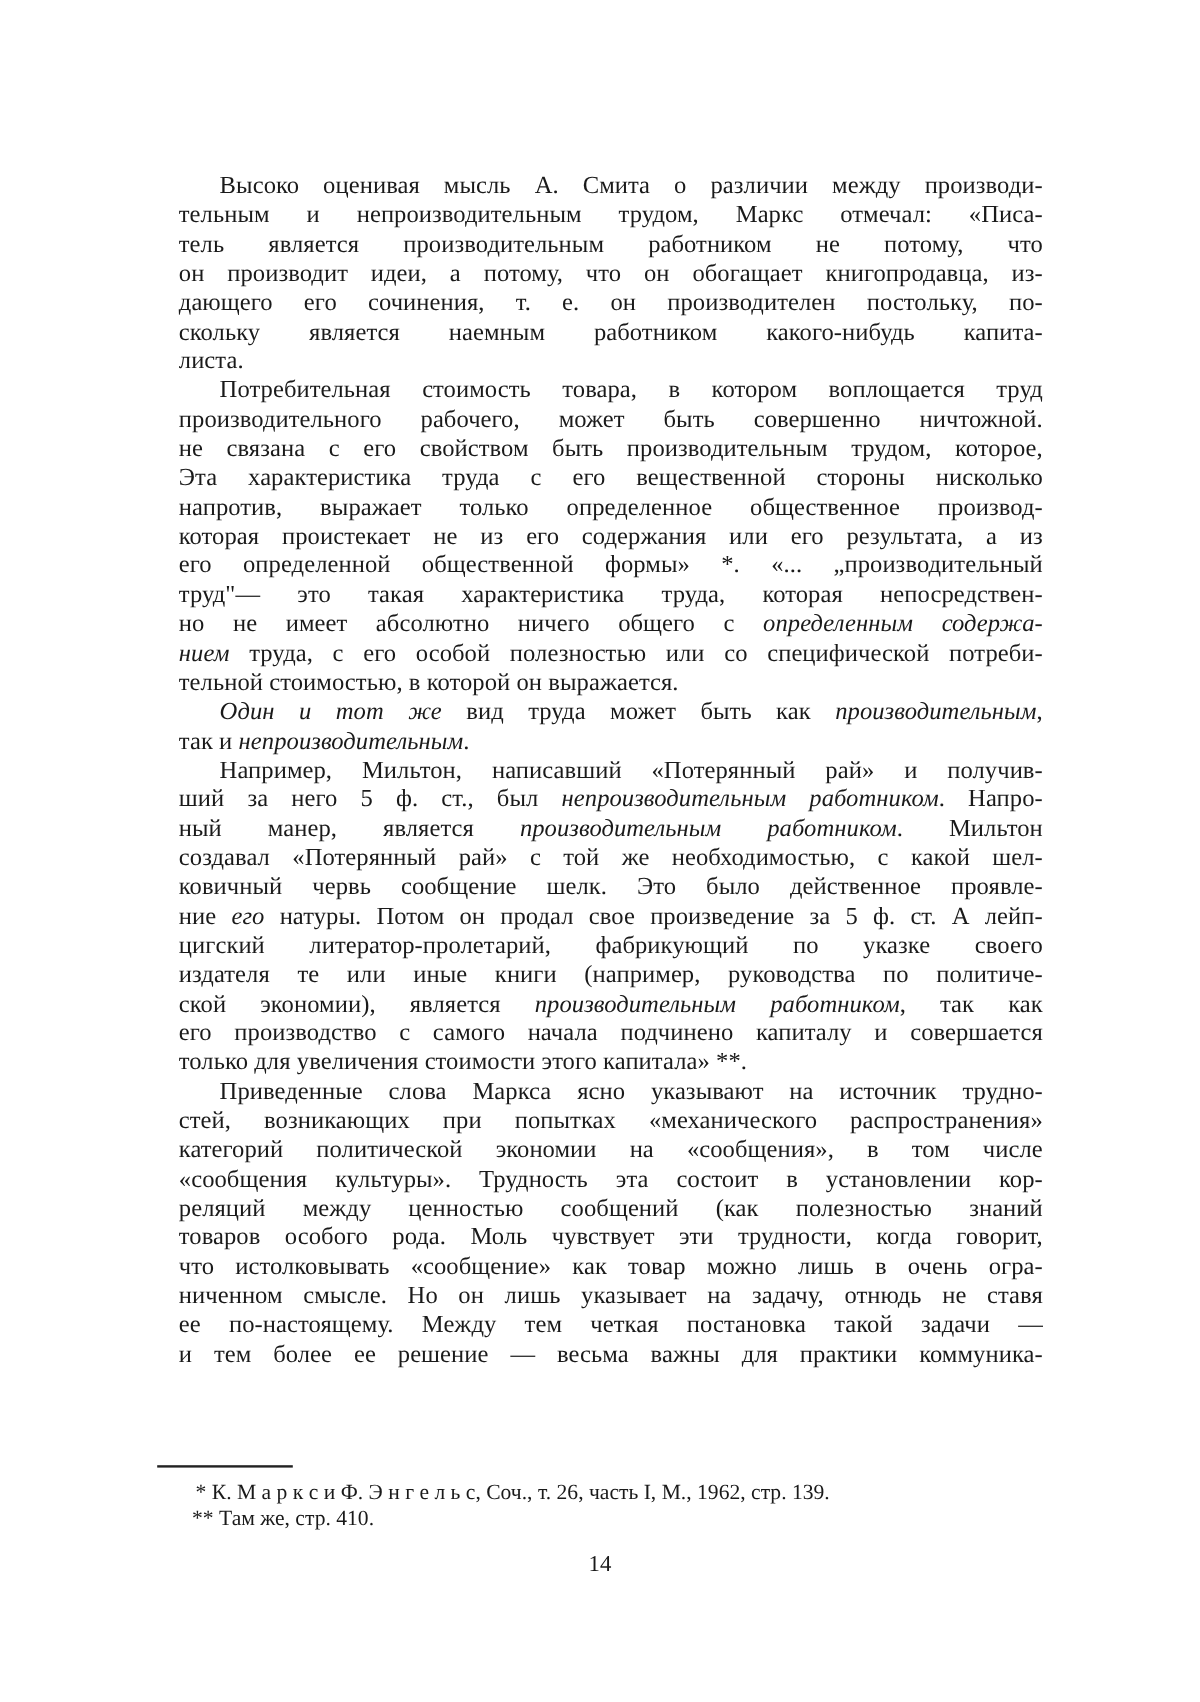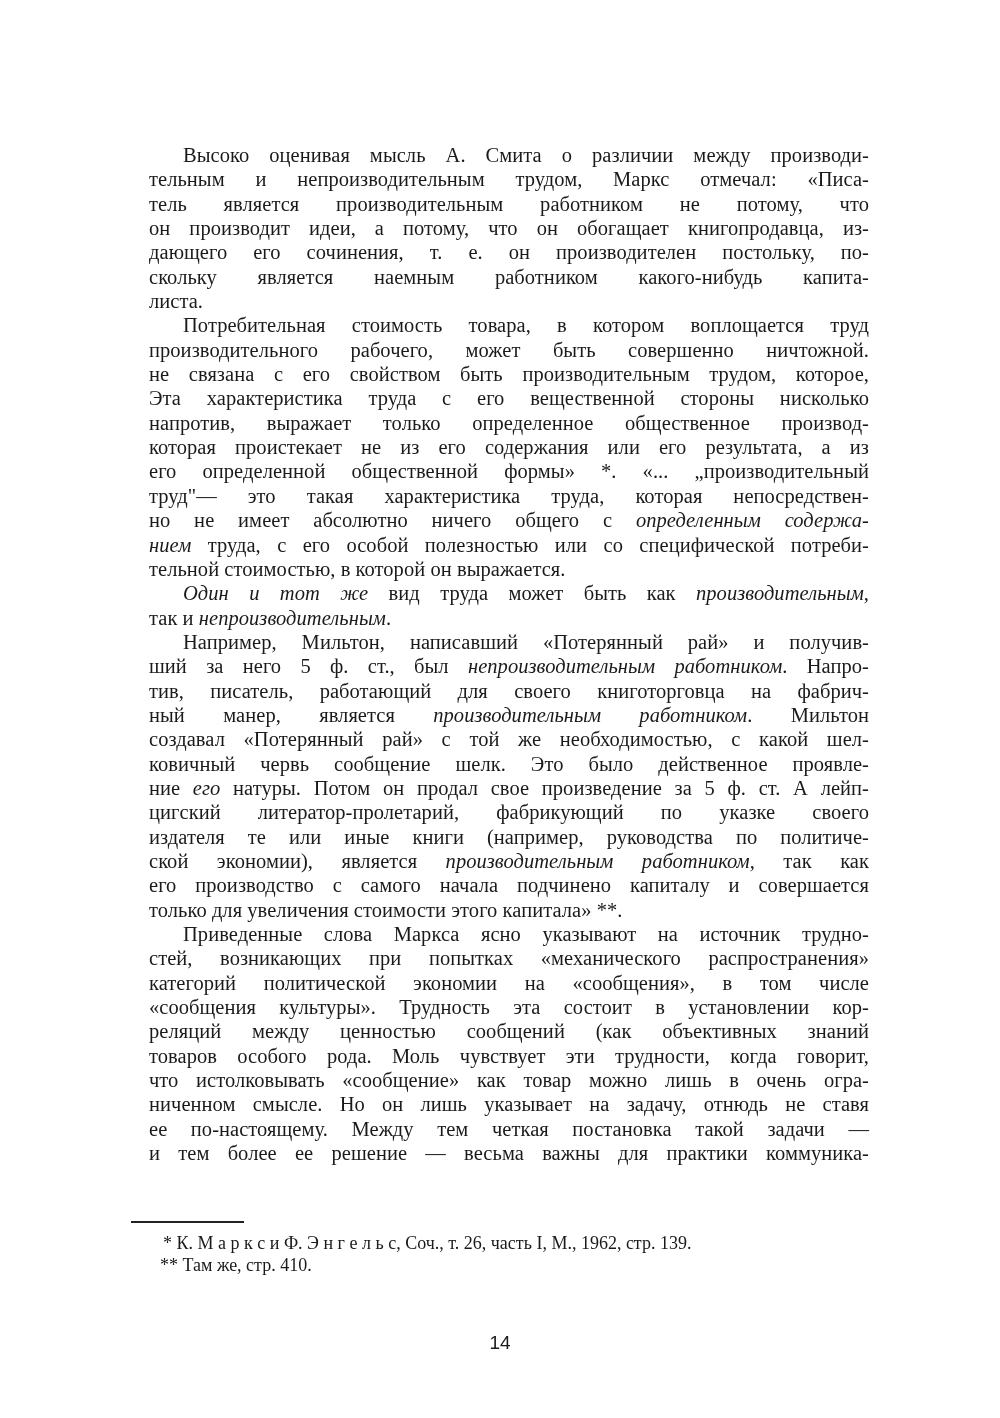--- a/index.html
+++ b/index.html
@@ -24,21 +24,21 @@
     position: absolute; left: 131px; top: 1221px; width: 113px; height: 2px; background: #222;
   }
   .footnotes {
     position: absolute; left: 163px; top: 1232px; width: 700px;
     font-size: 18px; line-height: 22px;
   }
   .fn { display: block; white-space: nowrap; }
   .fn2 { margin-left: -3px; }
   .page-number {
     position: absolute; left: 0; top: 1293px; width: 1000px; text-align: center;
-    font-size: 19px; font-family: Liberation Sans, sans-serif; margin-top: 39px;
+    font-size: 19px; font-family: Liberation Serif, serif;
   }
 </style>
 </head>
 <body>
 
 <div class="page">
   <div class="body-text">
 
     <div>
       <span class="line indent">Высоко оценивая мысль А. Смита о различии между производи-</span>
@@ -65,38 +65,37 @@
     </div>
 
     <div>
       <span class="line indent"><em>Один и тот же</em><span> вид труда может быть как </span><em>производительным</em><span>,</span></span>
       <span class="line last"><span>так и </span><em>непроизводительным</em><span>.</span></span>
     </div>
 
     <div>
       <span class="line indent">Например, Мильтон, написавший «Потерянный рай» и получив-</span>
       <span class="line"><span>ший за него 5 ф. ст., был </span><em>непроизводительным работником</em><span>. Напро-</span></span>
-      <span class="line">тив, писатель, работающий для своего книготорговца на фабрич-</span>
       <span class="line"><span>ный манер, является </span><em>производительным работником</em><span>. Мильтон</span></span>
       <span class="line">создавал «Потерянный рай» с той же необходимостью, с какой шел-</span>
       <span class="line">ковичный червь сообщение шелк. Это было действенное проявле-</span>
       <span class="line"><span>ние </span><em>его</em><span> натуры. Потом он продал свое произведение за 5 ф. ст. А лейп-</span></span>
       <span class="line">цигский литератор-пролетарий, фабрикующий по указке своего</span>
       <span class="line">издателя те или иные книги (например, руководства по политиче-</span>
       <span class="line"><span>ской экономии), является </span><em>производительным работником</em><span>, так как</span></span>
       <span class="line">его производство с самого начала подчинено капиталу и совершается</span>
       <span class="line last">только для увеличения стоимости этого капитала» **.</span>
     </div>
 
     <div>
       <span class="line indent">Приведенные слова Маркса ясно указывают на источник трудно-</span>
       <span class="line">стей, возникающих при попытках «механического распространения»</span>
       <span class="line">категорий политической экономии на «сообщения», в том числе</span>
       <span class="line">«сообщения культуры». Трудность эта состоит в установлении кор-</span>
-      <span class="line">реляций между ценностью сообщений (как объективных знаний</span>
+      <span class="line">реляций между ценностью сообщений (как полезностью знаний</span>
       <span class="line">товаров особого рода. Моль чувствует эти трудности, когда говорит,</span>
       <span class="line">что истолковывать «сообщение» как товар можно лишь в очень огра-</span>
       <span class="line">ниченном смысле. Но он лишь указывает на задачу, отнюдь не ставя</span>
       <span class="line">ее по-настоящему. Между тем четкая постановка такой задачи —</span>
       <span class="line">и тем более ее решение — весьма важны для практики коммуника-</span>
     </div>
   </div>
 
   <div class="rule"></div>
 

